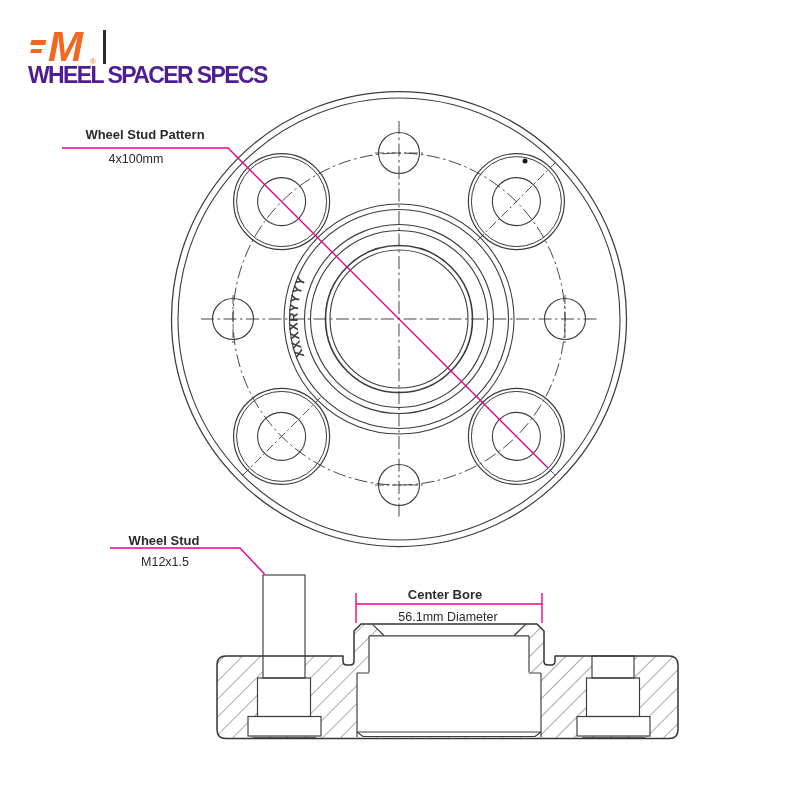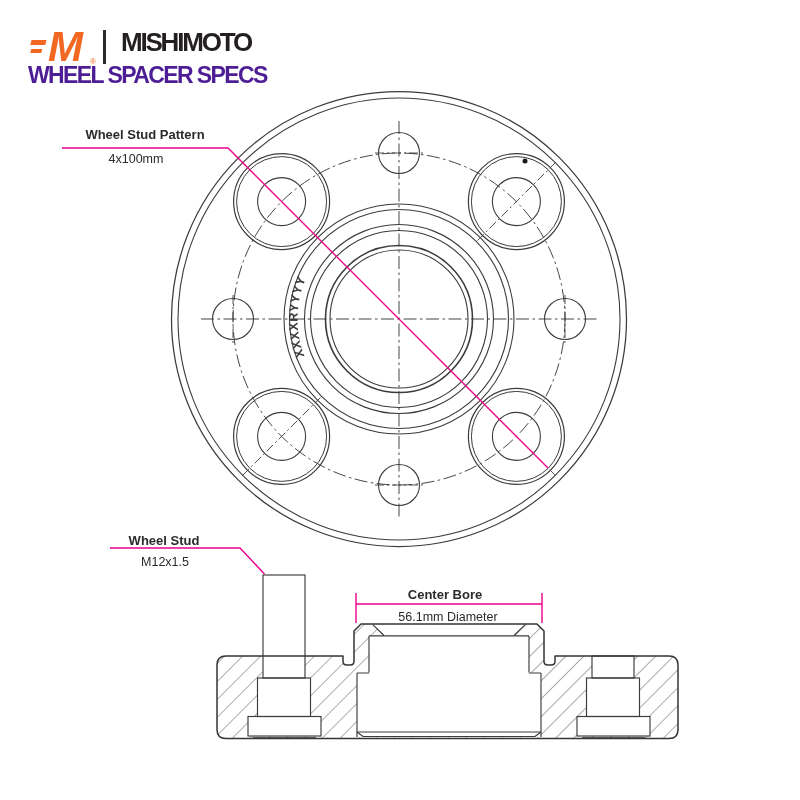--- a/index.html
+++ b/index.html
@@ -34,21 +34,20 @@
         <g transform="skewX(-14)">
           <rect x="8" y="18" width="15" height="5"></rect>
           <rect x="10" y="27" width="11" height="4"></rect>
         </g>
         <text x="20" y="39" font-size="42" font-weight="bold" font-style="italic" font-family="DejaVu Sans, sans-serif">M</text>
         <text x="62" y="42" font-size="8" font-style="normal">®</text>
       </g>
     </svg>
   </div>
   <div class="hdr-divider"></div>
-  <div class="hdr-brand">MISHIMOTO</div>
   <div class="hdr-sub">WHEEL SPACER SPECS</div>
 
   <svg id="drawing" width="800" height="800" viewBox="0 0 800 800">
     <defs>
       <pattern id="hatch" width="12.7" height="12.7" patternUnits="userSpaceOnUse" patternTransform="rotate(45)">
         <line x1="0" y1="0" x2="0" y2="12.7" stroke="#3c3c3c" stroke-width="0.85"></line>
       </pattern>
       <path id="engravePath" d="M 304.6,356.2 A 101.5,101.5 0 0 1 309,272.1" fill="none"></path>
     </defs>
 

